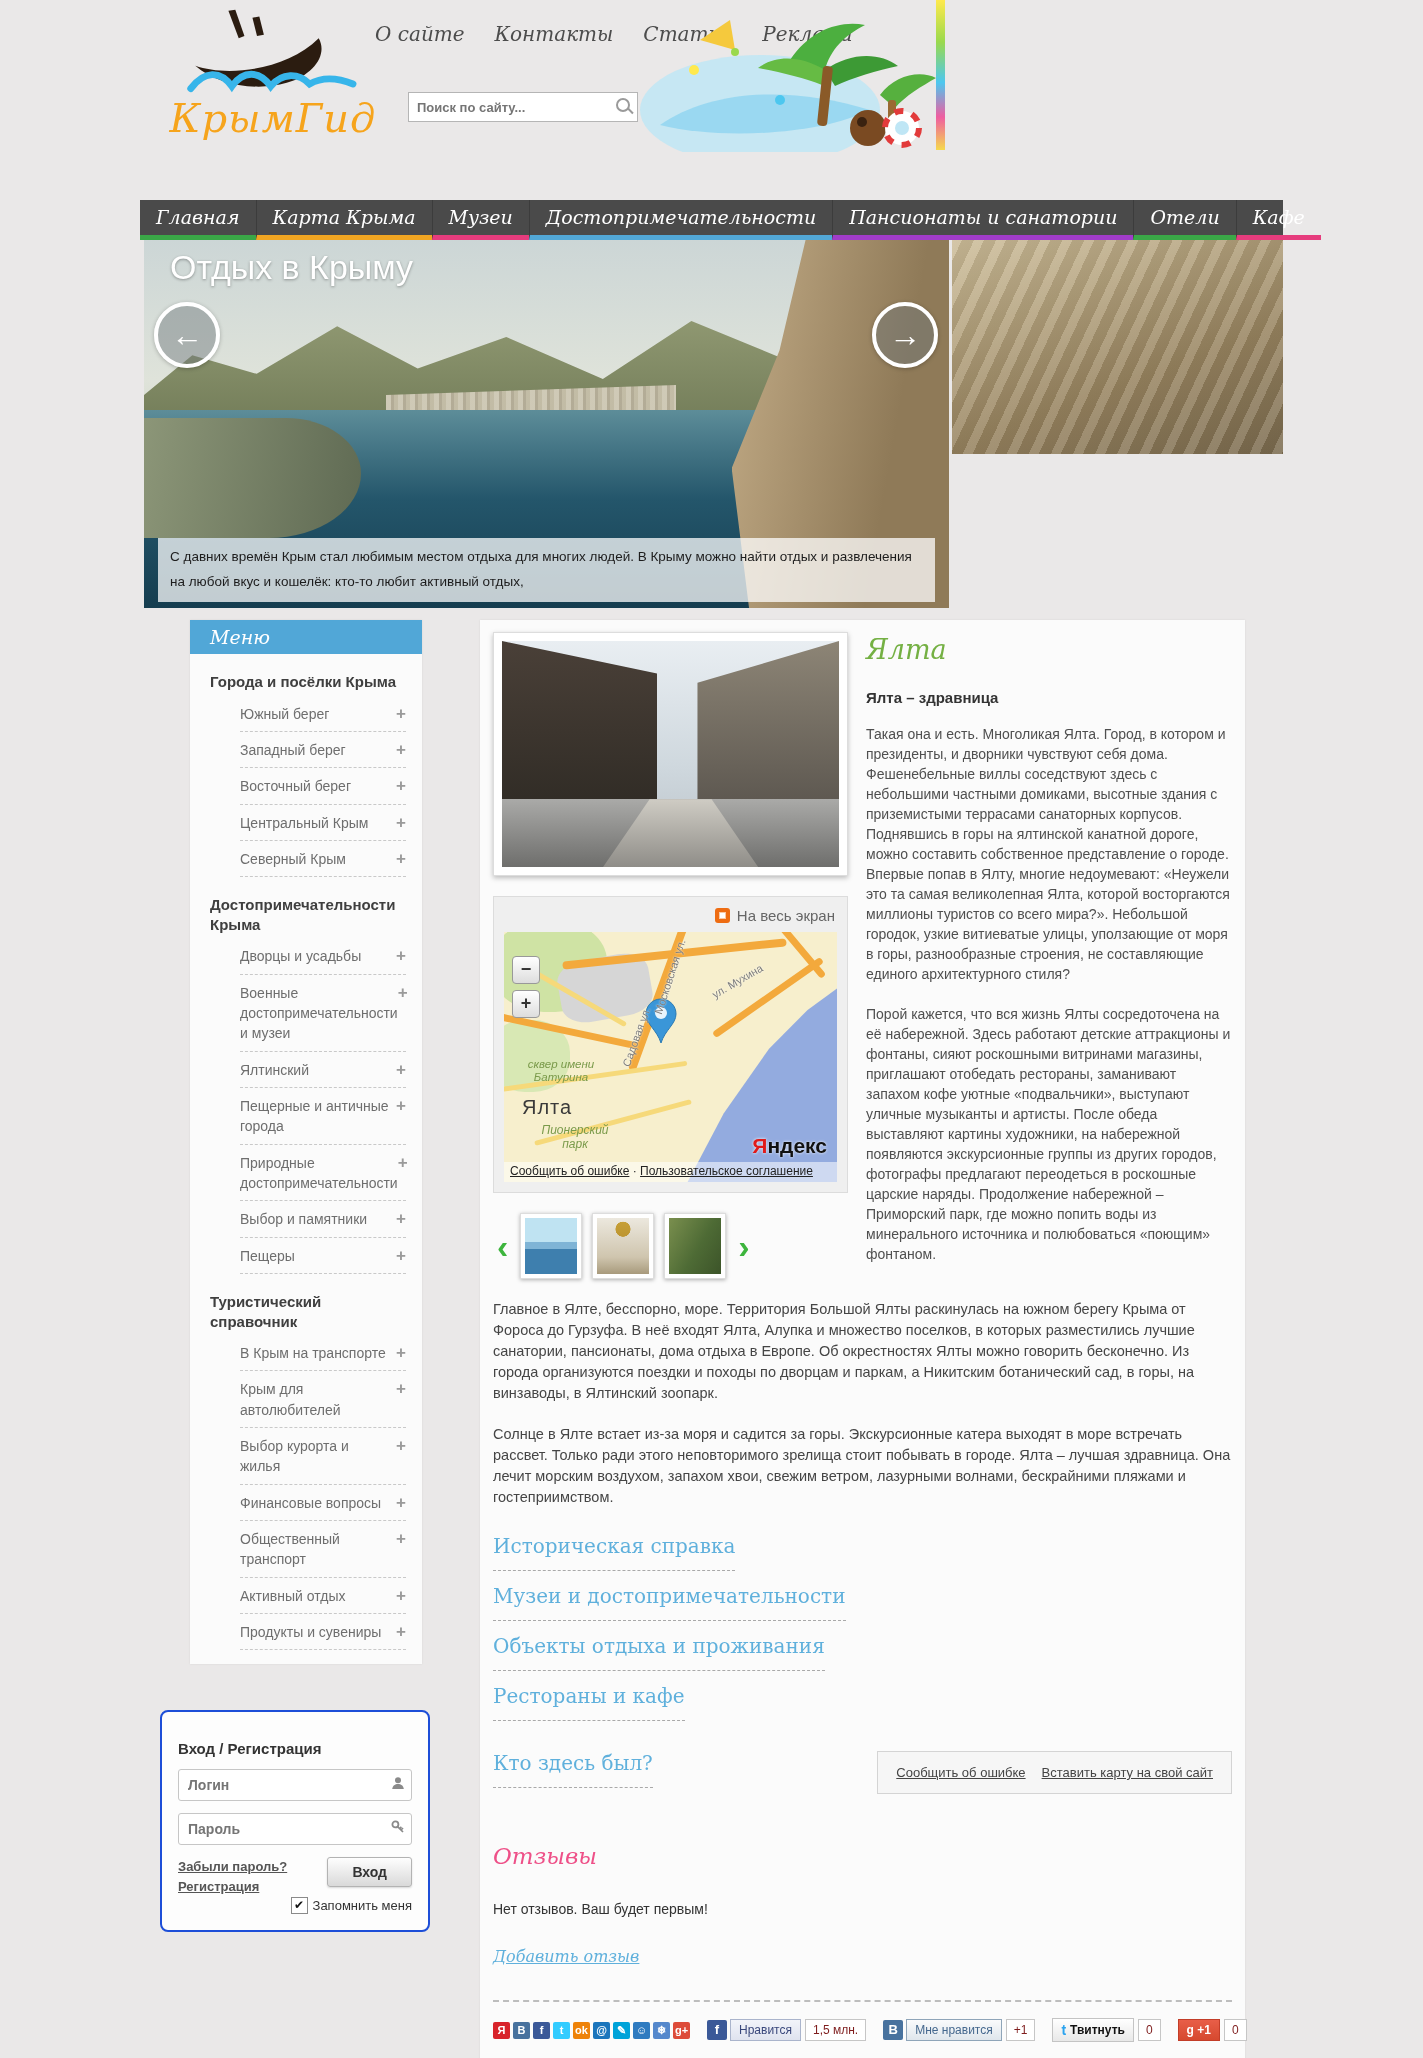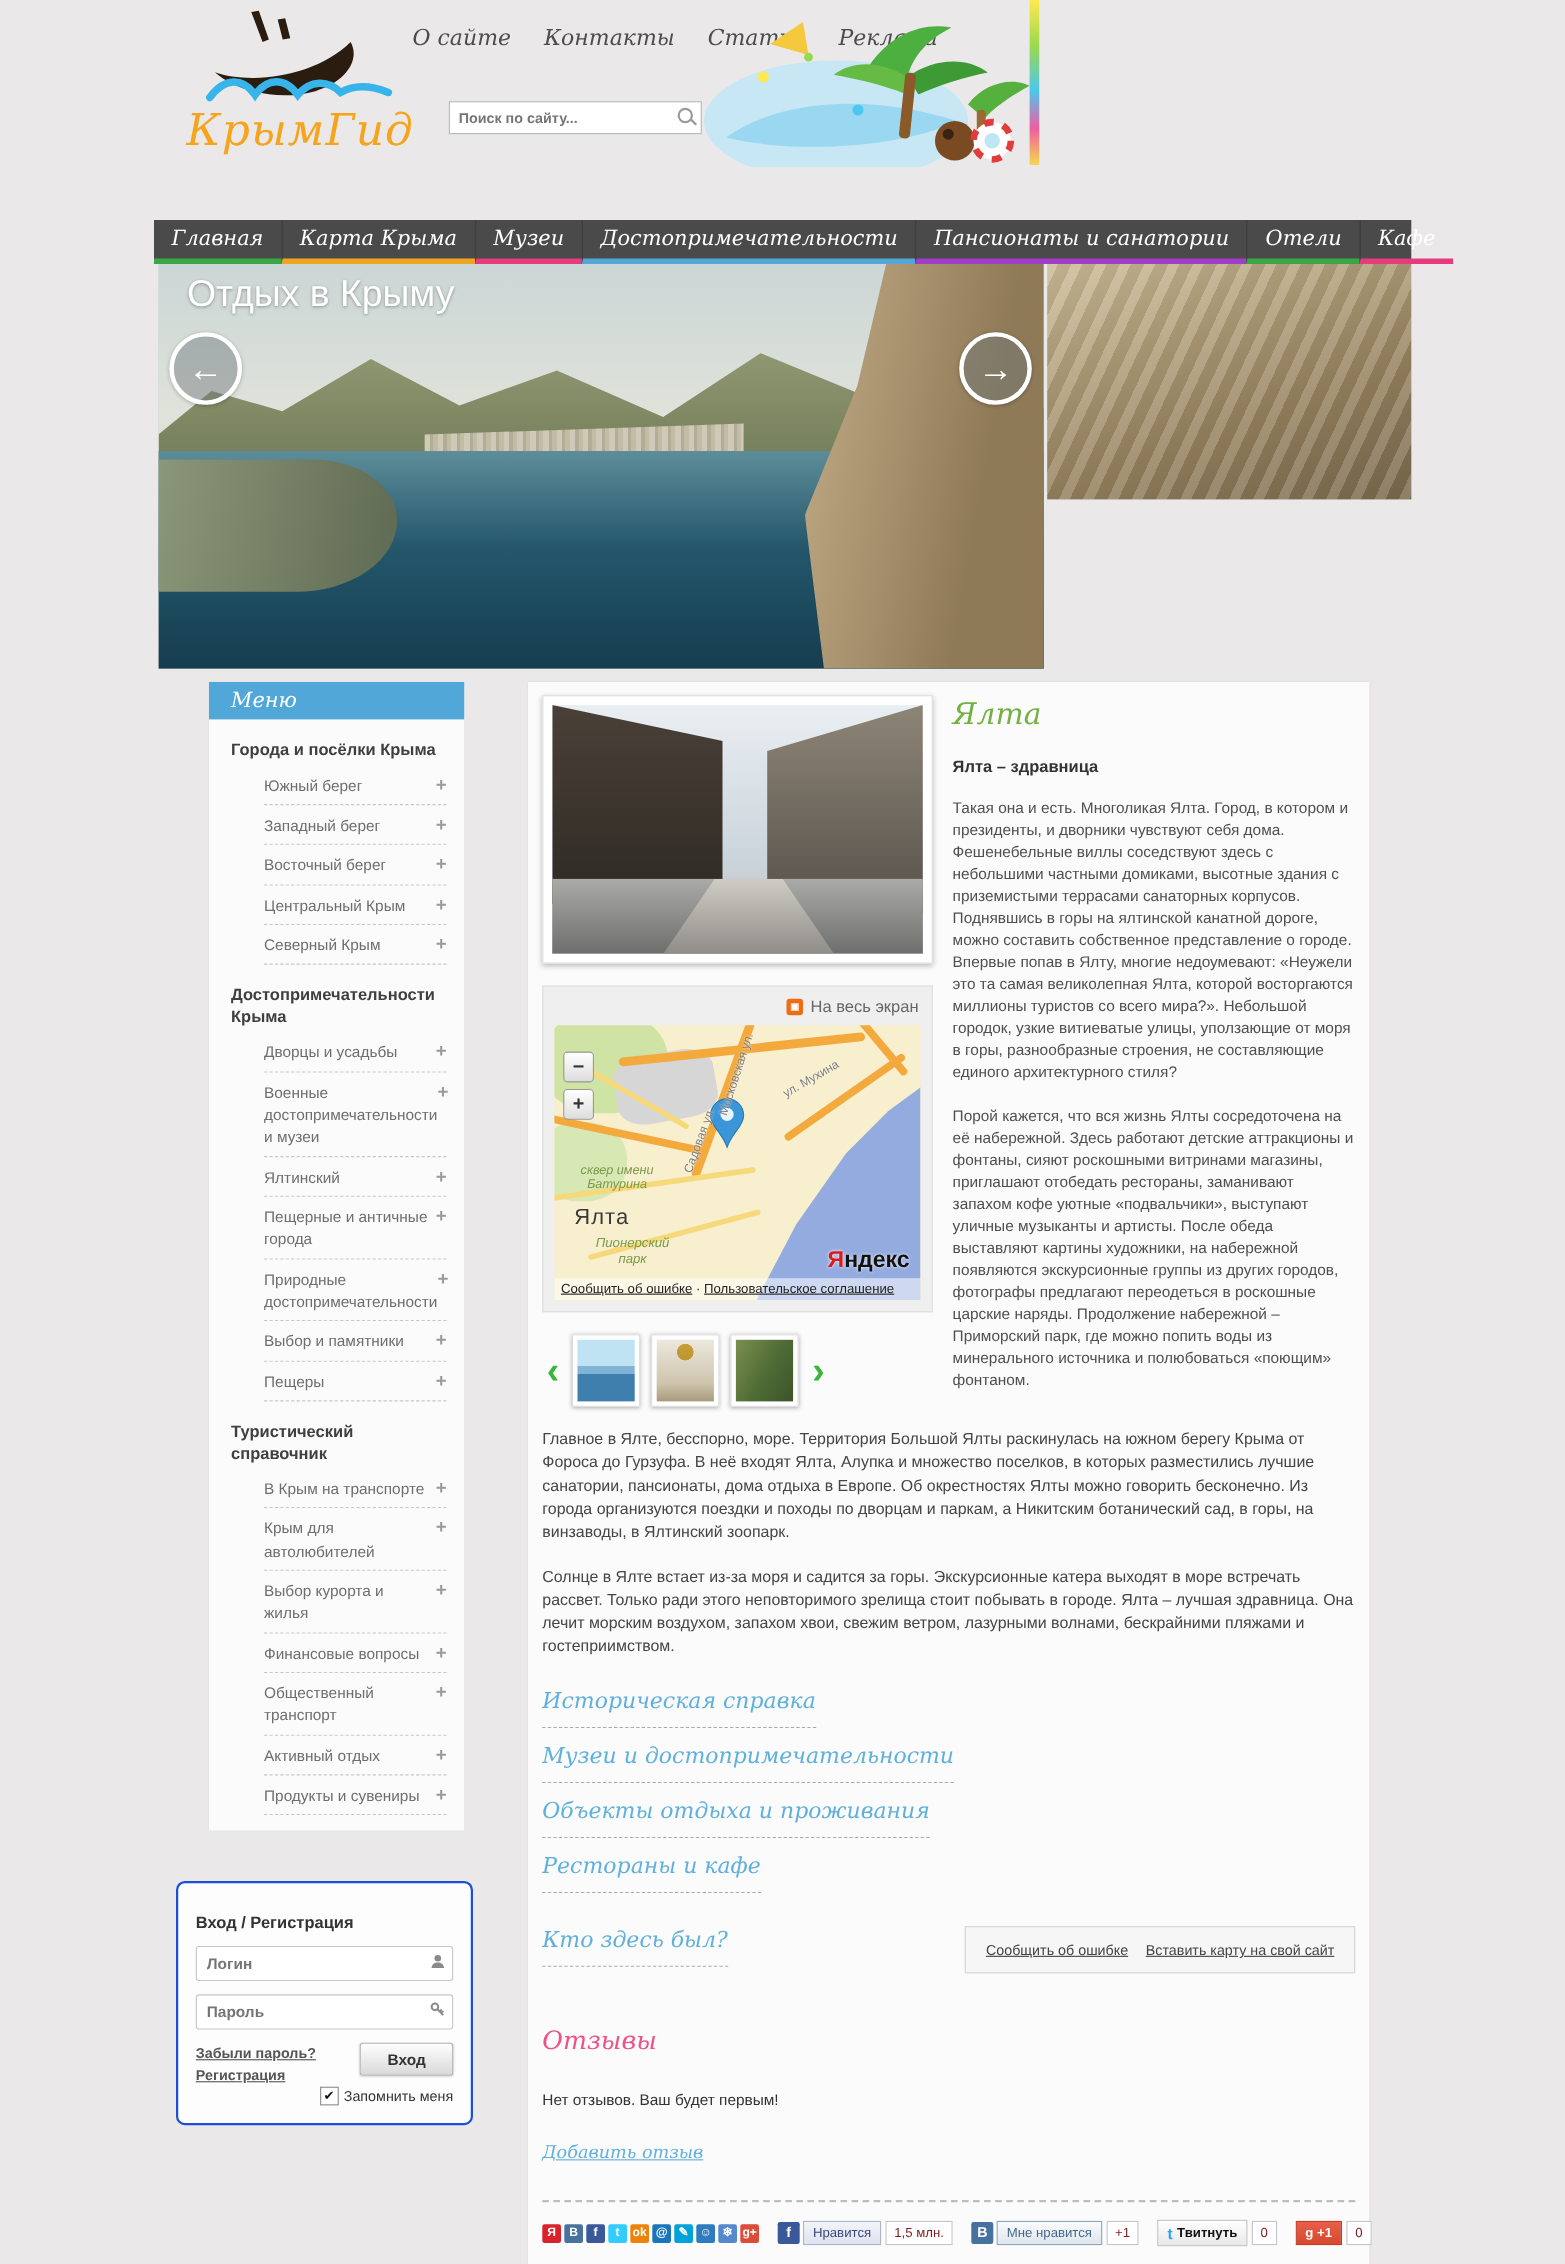--- a/index.html
+++ b/index.html
@@ -143,21 +143,21 @@
   .t1 { background:linear-gradient(#bfe3f2 0 42%,#7fb4d6 42% 55%,#3e7fae 55% 100%); }
   .t2 { background:linear-gradient(#ece8de,#cfc5ae 70%,#a89a7c), radial-gradient(circle at 50% 20%, #d9b13f 0 14%, transparent 15%); background-blend-mode:multiply; }
   .t3 { background:linear-gradient(120deg,#7a8f4e,#4e6b35 55%,#3c5429); }
 
   .article-title { font-family:"DejaVu Serif",serif; font-style:italic; font-size:27px; color:#74b043; margin:2px 0 24px; }
   .article-sub { font-size:15px; font-weight:bold; color:#333; margin:0 0 18px; }
   .text-col p { font-size:14px; line-height:20px; color:#4f4f4f; margin:0; }
   .text-col p.sp { margin-top:20px; }
   .full-text p { font-size:14.5px; line-height:21px; color:#454545; margin:20px 0 0; }
   .art-links { margin-top:26px; }
-  .art-link { display:table; font-family:"DejaVu Serif",serif; font-style:italic; font-size:20px; color:#5fb0dc;
+  .art-link { display:table; font-family:"DejaVu Serif",serif; font-size:20px; color:#5fb0dc;
     text-decoration:none; border-bottom:1px dashed #a9a9a9; margin:0 0 13px; padding-bottom:12px; cursor:pointer; }
   .who-row { display:flex; justify-content:space-between; align-items:flex-start; margin-top:30px; }
   .embed-box { border:1px solid #d4d4d4; background:#f6f6f6; padding:13px 18px; display:flex; gap:16px; }
   .embed-box a { font-size:13px; color:#444; text-decoration:underline; cursor:pointer; white-space:nowrap; }
   .reviews-title { font-family:"DejaVu Serif",serif; font-style:italic; font-size:23px; color:#ee5088; margin:42px 0 0; }
   .no-reviews { font-size:14px; color:#333; margin-top:32px; }
   .add-review { display:table; font-family:"DejaVu Serif",serif; font-style:italic; font-size:16px; color:#5fb0dc;
     text-decoration:underline; margin-top:30px; cursor:pointer; }
   .divider { border-top:2px dashed #bdbdbd; margin:34px 0 16px; }
   .social-row { display:flex; align-items:center; gap:3px; }
@@ -243,20 +243,21 @@
 
   <div class="hero">
     <div class="slide-main">
       <div class="sky"></div>
       <div class="m-far"></div>
       <div class="town"></div>
       <div class="water"></div>
       <div class="shore-l"></div>
       <div class="m-right"></div>
       <div class="hero-title">Отдых в Крыму</div>
+      <div class="hero-caption">С давних времён Крым стал любимым местом отдыха для многих людей. В Крыму можно найти отдых и развлечения на любой вкус и кошелёк: кто-то любит активный отдых,</div>
     </div>
     <div class="hero-arrow arrow-left">
       <span>←</span>
     </div>
     <div class="hero-arrow arrow-right">
       <span>→</span>
     </div>
     <div class="slide-peek"></div>
   </div>
 

